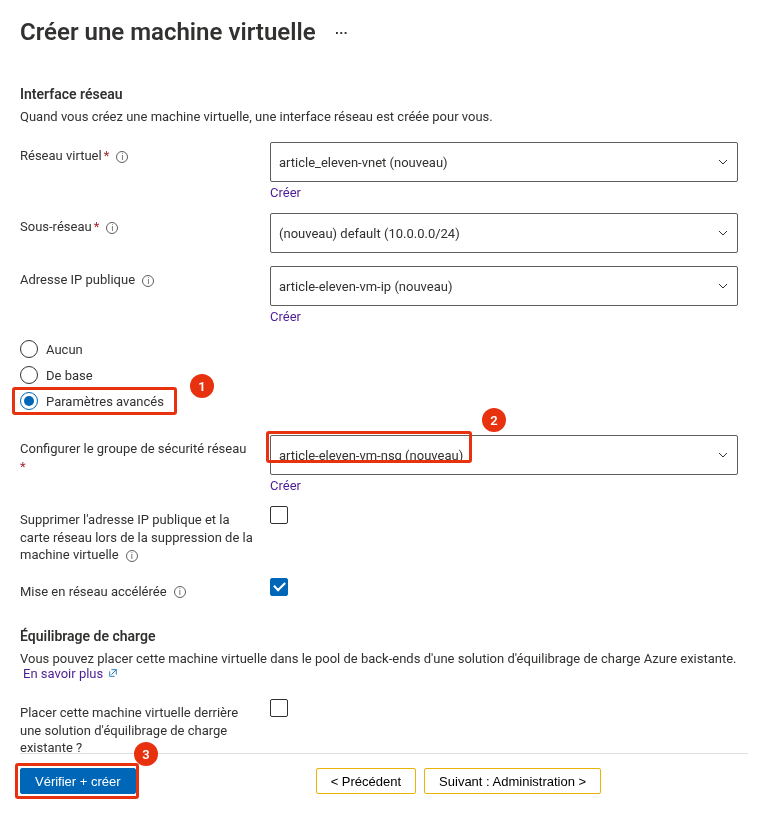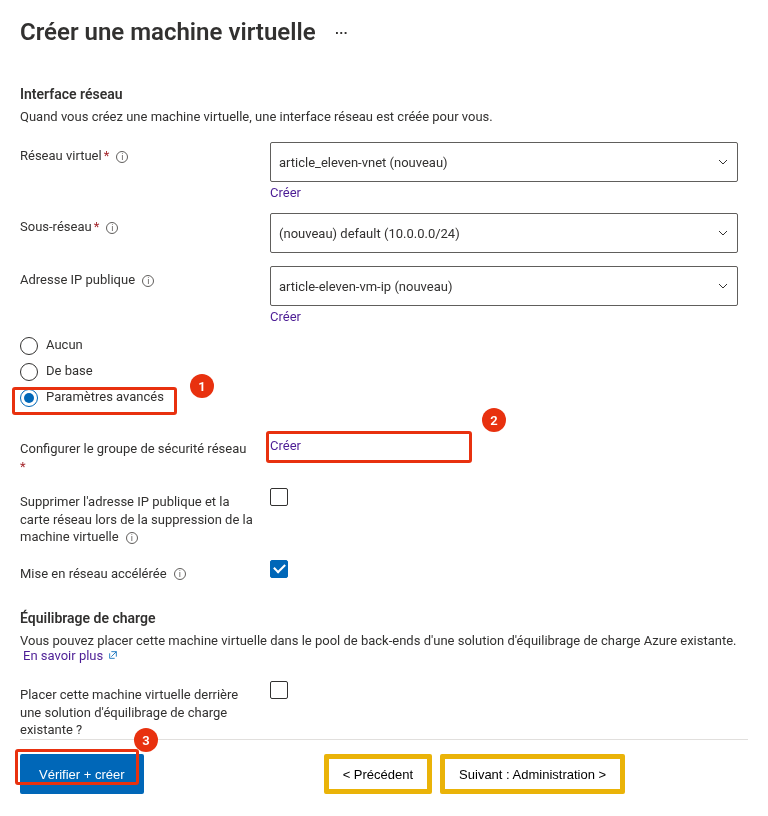--- a/index.html
+++ b/index.html
@@ -91,21 +91,21 @@
     color: #4c1d95;
     font-size: 13px;
     margin-top: 3px;
     display: inline-block;
     cursor: pointer;
   }
   .link-action.inline { margin-top:0; margin-left:3px; }
   .ext-icon { margin-left:2px; }
   .radio-row {
     display: flex;
-    align-items: flex-start;
+    align-items: center;
     height: 24px;
     margin-bottom: 2px;
   }
   .radio-outer {
     width: 18px;
     height: 18px;
     border: 1px solid #323130;
     border-radius: 50%;
     margin-right: 8px;
     display: flex;
@@ -162,24 +162,24 @@
     position:absolute;
     left:20px;
     right:20px;
     bottom:22px;
     border-top:1px solid #e1dfdd;
     padding-top:14px;
     display:flex;
     align-items:center;
   }
   .btn {
-    height:40px;
+    height:26px;
     padding:0 14px;
     font-size:13px;
-    border:5px solid #eab308;
+    border:1px solid #eab308;
     background:#fff;
     border-radius:2px;
     cursor:pointer;
     display:flex;
     align-items:center;
   }
   .btn.primary {
     background:#0067b8;
     border-color:#0067b8;
     color:#fff;
@@ -271,20 +271,28 @@
     <div class="callout" style="left:-8px; top:50px; width:165px; height:28px;"></div>
     <div class="callout-bubble" style="left:170px; top:37px;">1</div>
   </div>
 </div>
 
 <div class="form-row" style="margin-top:20px;">
   <div class="label-col">
     <span>Configurer le groupe de sécurité réseau</span><br><span class="req" style="margin-left:0;">*</span>
   </div>
   <div class="field-col" style="position:relative;">
+    <div class="select">
+      <span>article-eleven-vm-nsg (nouveau)</span>
+      <span class="chev">
+        <svg width="12" height="12" viewBox="0 0 12 12">
+            <path d="M2 4l4 4 4-4" fill="none" stroke="#323130" stroke-width="1"></path>
+          </svg>
+      </span>
+    </div>
     <a class="link-action">Créer</a>
     
     <div class="callout" style="left:-4px; top:-4px; width:206px; height:32px;"></div>
     <div class="callout-bubble" style="left:212px; top:-27px;">2</div>
   </div>
 </div>
 
 <div class="form-row" style="margin-top:8px;">
   <div class="label-col">
     <span>Supprimer l'adresse IP publique et la carte réseau lors de la suppression de la machine virtuelle</span>

